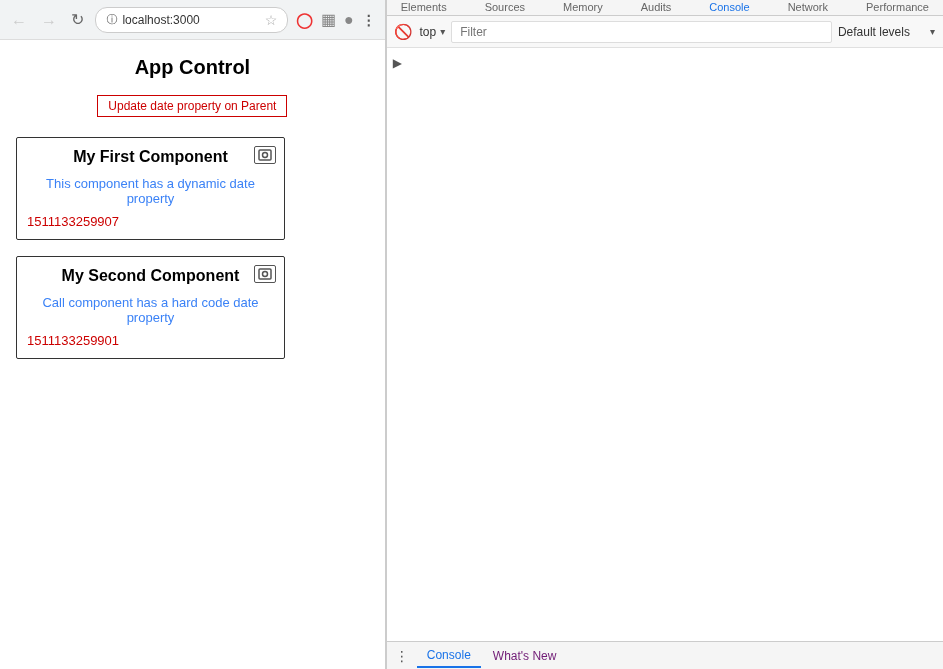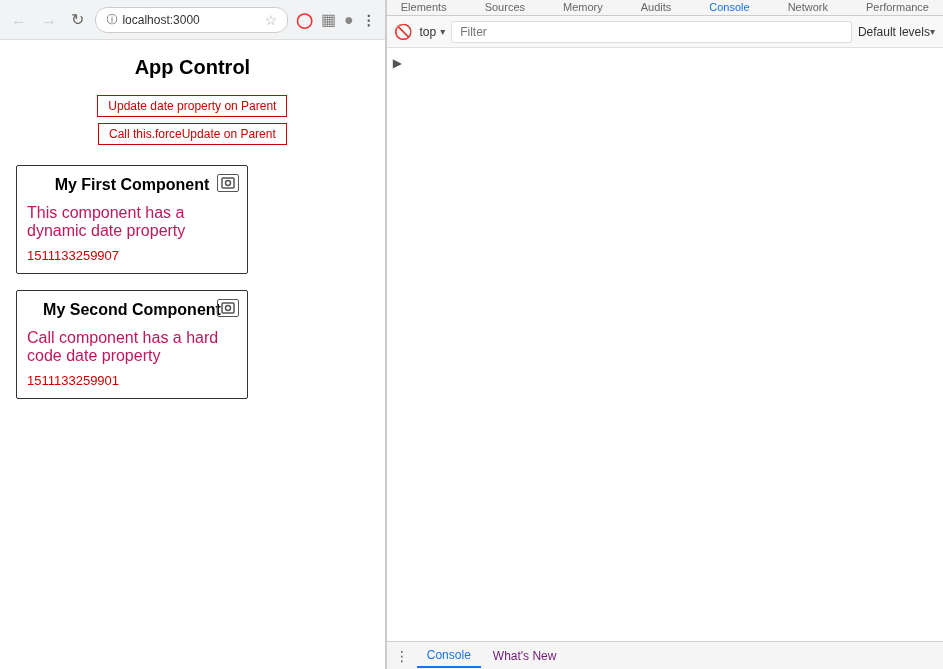--- a/index.html
+++ b/index.html
@@ -91,21 +91,21 @@
       font-size: 12px;
       cursor: pointer;
     }
 
     .component-card {
       border: 1px solid #333;
       border-radius: 2px;
       padding: 10px;
       margin-bottom: 16px;
       position: relative;
-      width: 232px;
+      width: 269px;
     }
 
     .card-screenshot-icon {
       position: absolute;
       top: 8px;
       right: 8px;
       width: 22px;
       height: 18px;
       border: 1.5px solid #555;
       border-radius: 2px;
@@ -117,22 +117,23 @@
 
     .card-title {
       text-align: center;
       font-size: 16px;
       font-weight: bold;
       margin-bottom: 10px;
       color: #000;
     }
 
     .card-description {
-      font-size: 16px;
-      color: #be185d;
+      text-align: center;
+      font-size: 13px;
+      color: #3b82f6;
       margin-bottom: 8px;
     }
 
     .card-value {
       text-align: left;
       font-size: 13px;
       color: #cc0000;
     }
 
     
@@ -205,21 +206,21 @@
       font-size: 12px;
       color: #333;
       outline: none;
       height: 22px;
       background: #fff;
     }
 
     .levels-dropdown {
       display: flex;
       align-items: center;
-      gap: 0;
+      gap: 20px;
       font-size: 12px;
       color: #333;
       cursor: pointer;
       white-space: nowrap;
     }
 
     #devtools-content {
       flex: 1;
       background: #fff;
       padding: 8px;
@@ -284,21 +285,20 @@
     <span class="chrome-icon">▦</span>
     <span class="chrome-icon">●</span>
     <span class="more-icon">⋮</span>
   </div>
 
   <div id="page-content">
     <div id="app-title">App Control</div>
 
     <div class="action-buttons">
       <button class="action-btn">Update date property on Parent</button>
-      <button class="action-btn">Call this.forceUpdate on Parent</button>
     </div>
 
     <div class="component-card">
       <div class="card-screenshot-icon">
         <svg viewBox="0 0 14 12" fill="none" stroke="#555" stroke-width="1.5">
           <rect x="1" y="1" width="12" height="10" rx="1"></rect>
           <circle cx="7" cy="6" r="2.5"></circle>
         </svg>
       </div>
       <div class="card-title">My First Component</div>

